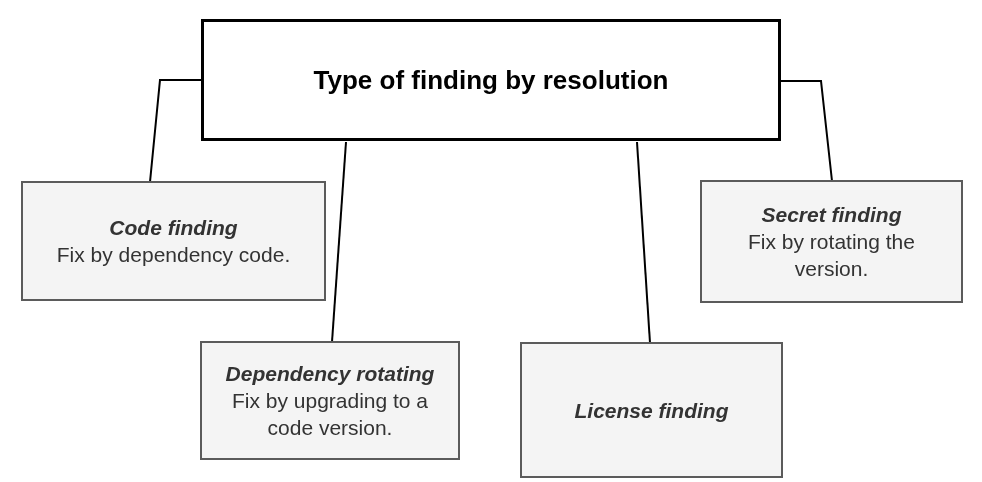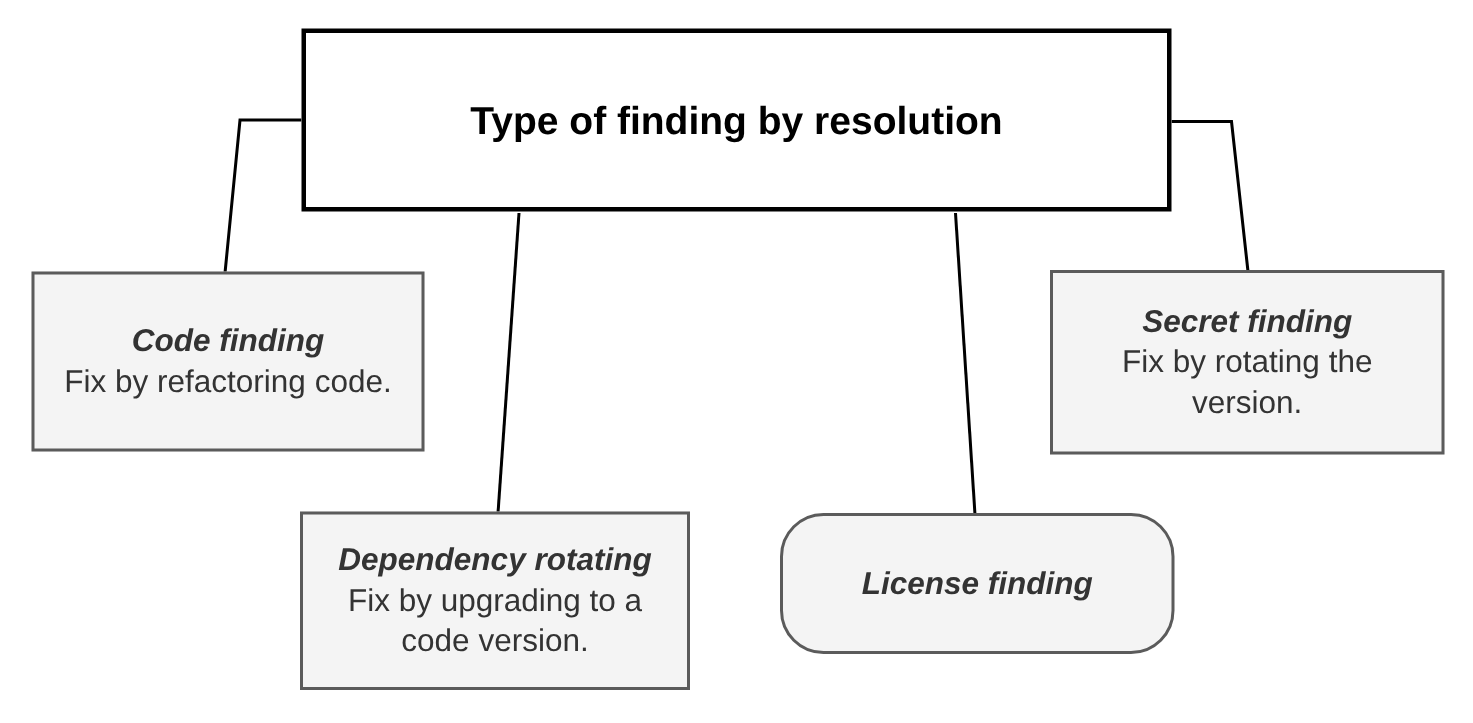--- a/index.html
+++ b/index.html
@@ -59,44 +59,44 @@
     font-size: 21px;
     line-height: 27px;
   }
   .node-title {
     font-weight: bold;
     font-style: italic;
   }
   .node-desc {
     white-space: pre-line;
   }
-  .node-code       { left: 21px;  top: 181px; width: 262px; height: 120px; }
+  .node-code       { left: 21px;  top: 181px; width: 305px; height: 120px; }
   .node-dependency { left: 200px; top: 341px; width: 260px; height: 119px; }
-  .node-license    { left: 520px; top: 342px; width: 263px; height: 94px; border-radius: 29px; }
+  .node-license    { left: 520px; top: 342px; width: 263px; height: 136px; }
   .node-secret     { left: 700px; top: 180px; width: 263px; height: 123px; }
 </style>
 </head>
 <body>
 
 <div class="canvas">
 
   <svg class="connectors" viewBox="0 0 982 482" aria-hidden="true">
     <path d="M 201 80 L 160 80 L 150 182"></path>
     <path d="M 781 81 L 821 81 L 832 181"></path>
     <path d="M 346 142 L 332 342"></path>
     <path d="M 637 142 L 650 343"></path>
   </svg>
 
   <div class="root-node">
     <span>Type of finding by resolution</span>
   </div>
 
   <div class="node node-code">
     <div class="node-title">Code finding</div>
-    <div class="node-desc">Fix by refactoring code.</div>
+    <div class="node-desc">Fix by dependency code.</div>
   </div>
 
   <div class="node node-dependency">
     <div class="node-title">Dependency rotating</div>
     <div class="node-desc">Fix by upgrading to a
 code version.</div>
   </div>
 
   <div class="node node-license">
     <div class="node-title">License finding</div>

